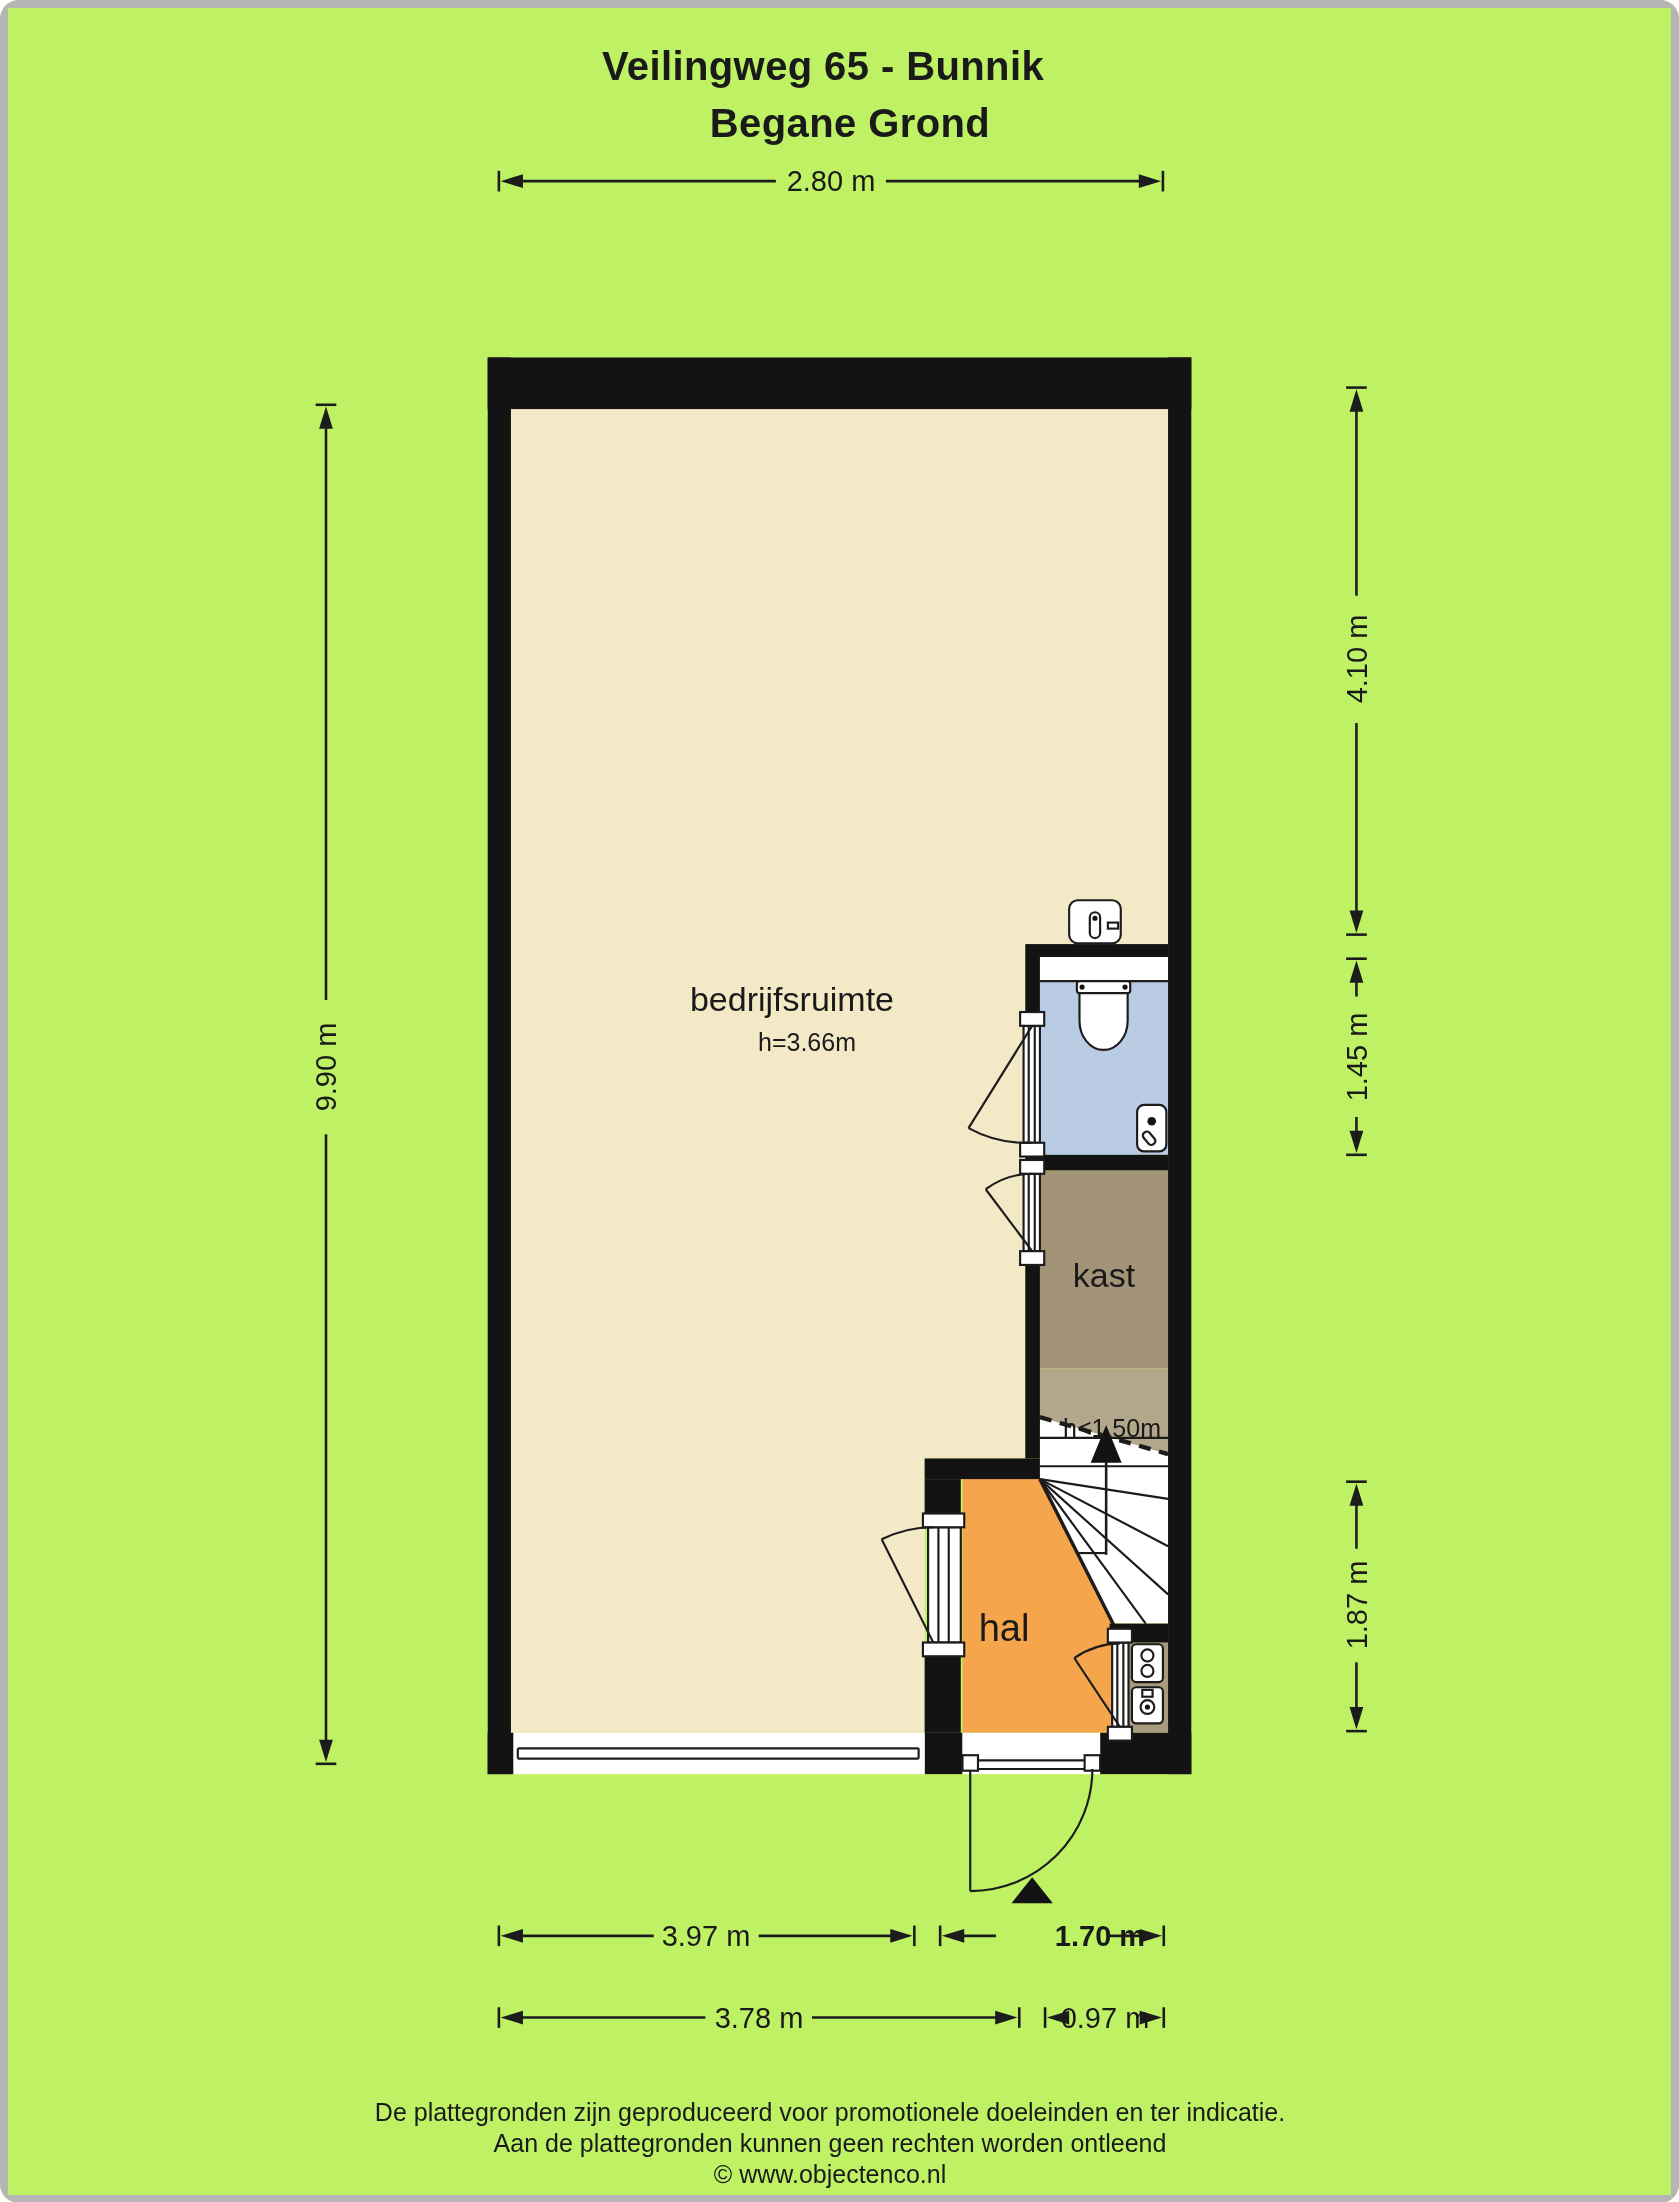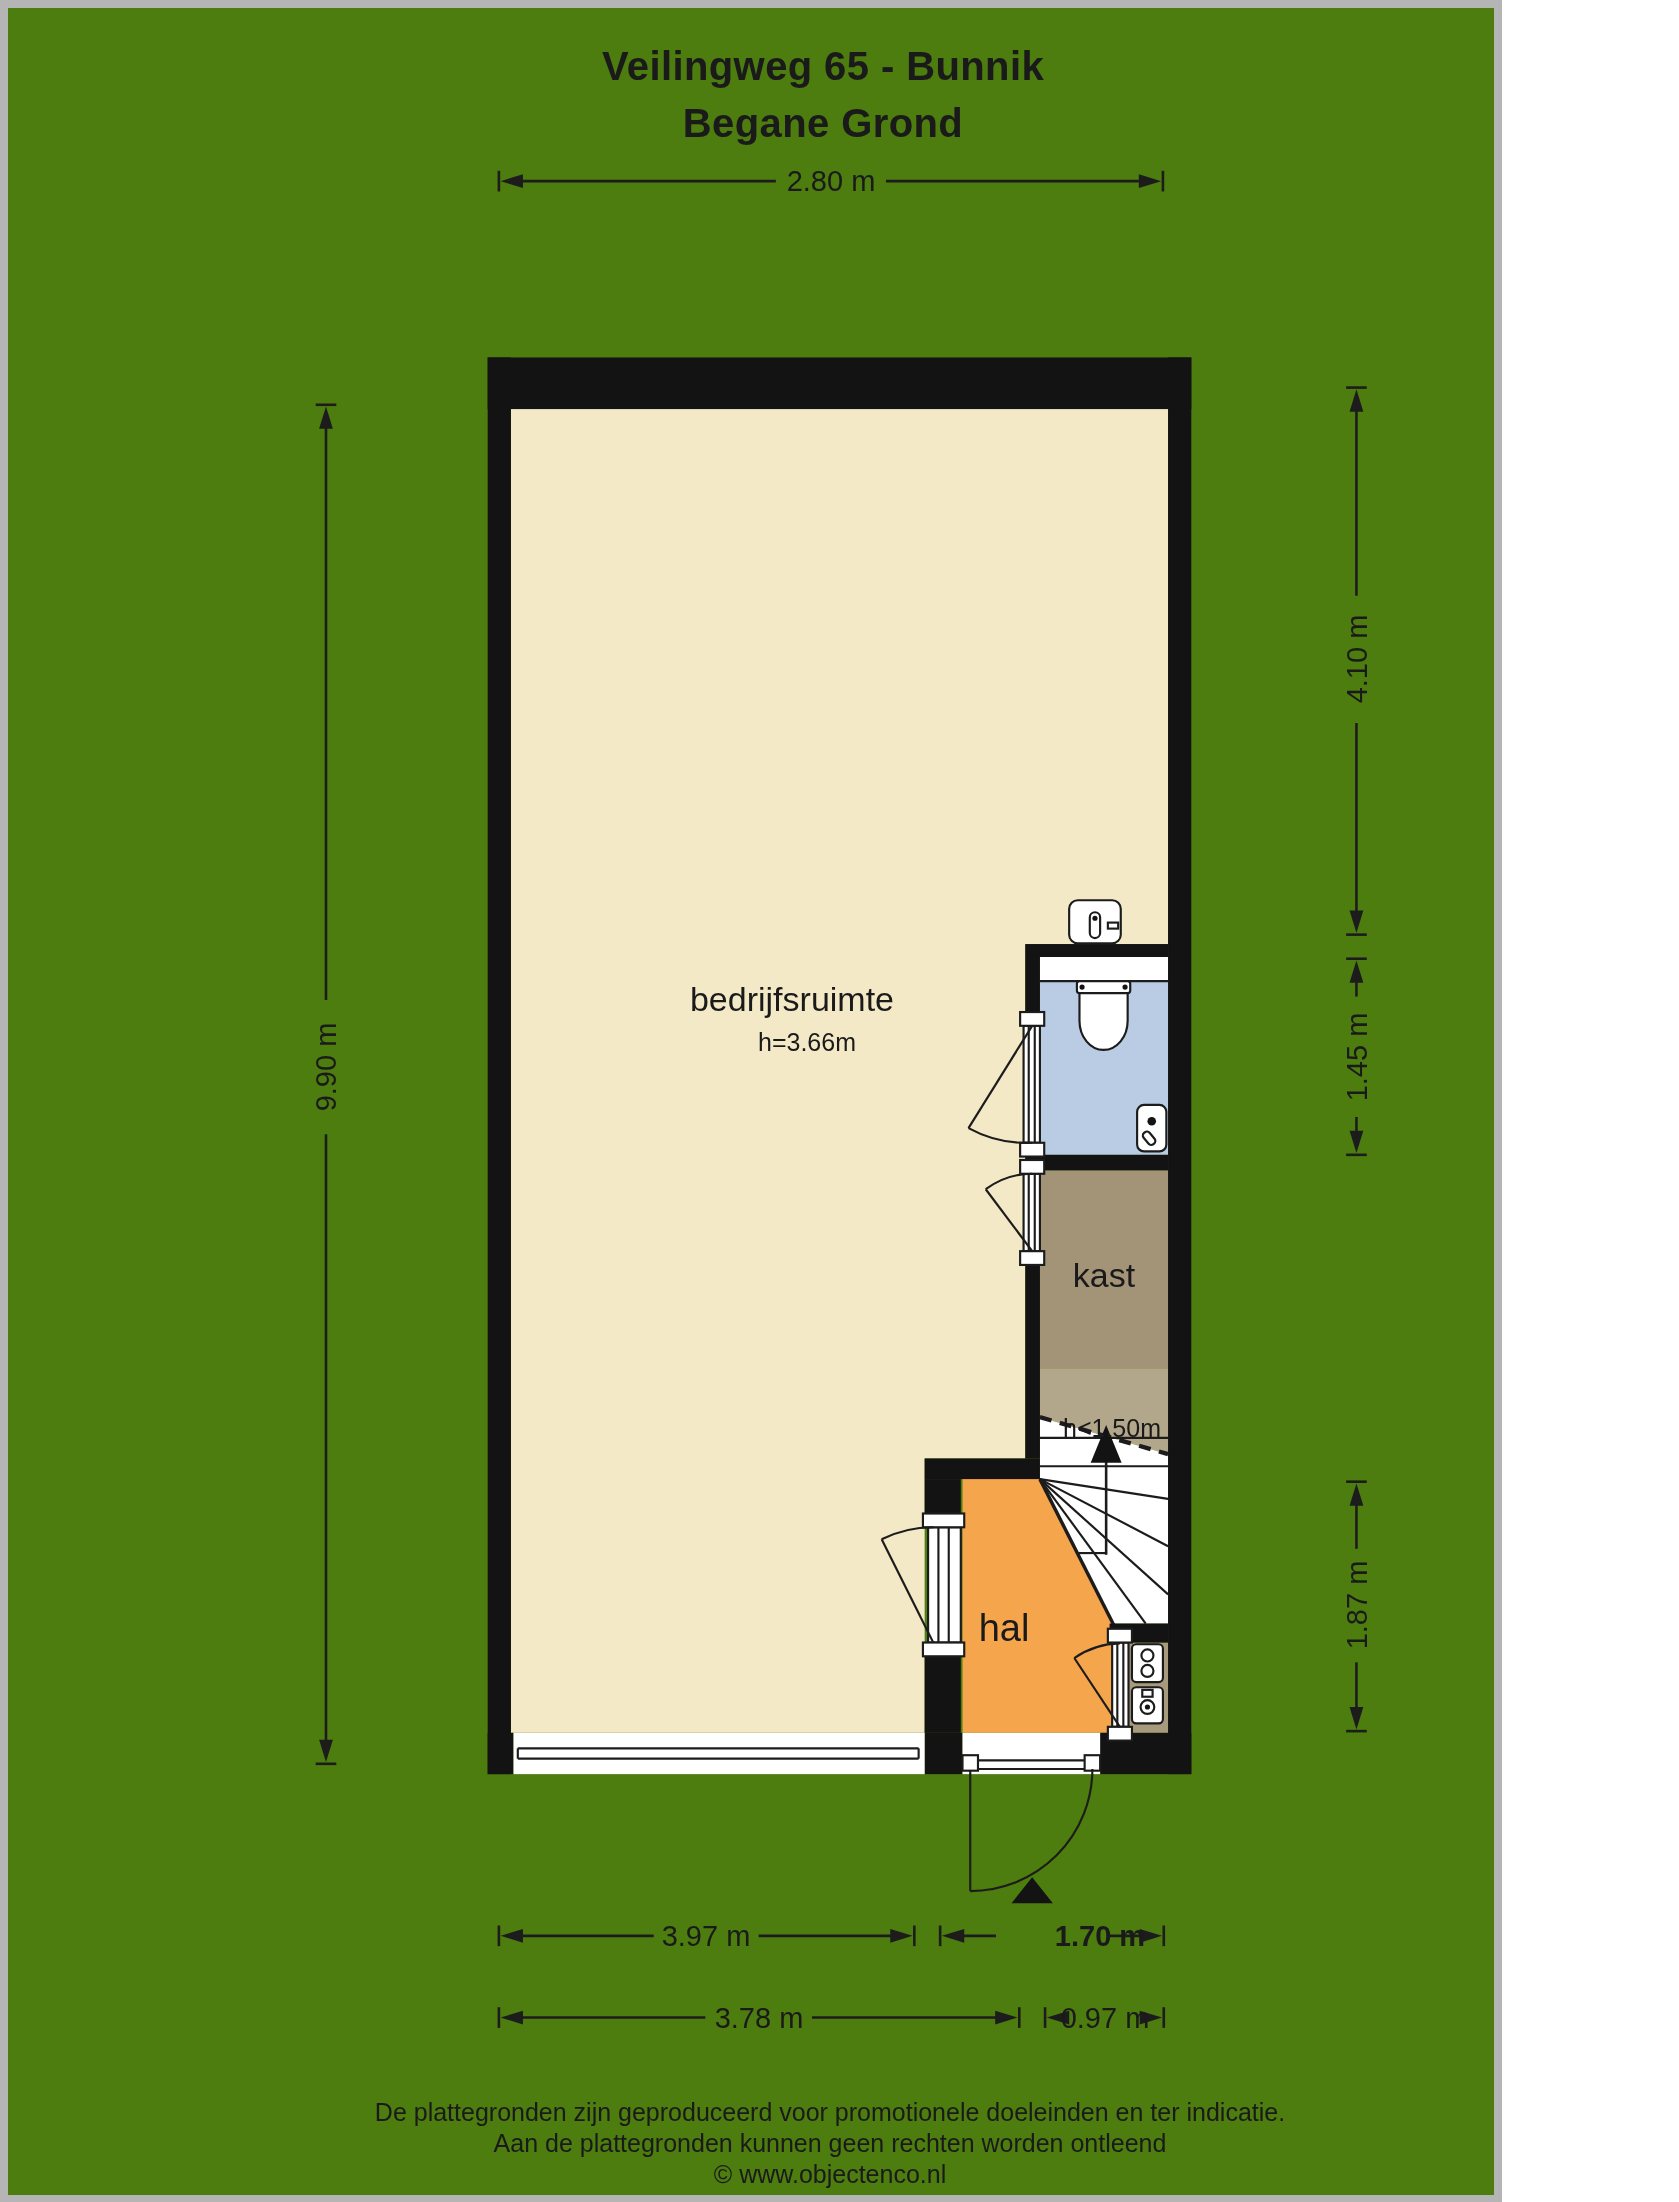--- a/index.html
+++ b/index.html
@@ -1,24 +1,24 @@
 <!DOCTYPE html>
 <html style="font-size:13.8px"><head>
 <meta charset="utf-8">
 <style>
   html,body{margin:0;padding:0;background:#ffffff;}
-  #page{position:relative;width:1502px;height:2203px;background:#4d7c0f;overflow:hidden;
-        font-family:"Liberation Sans","DejaVu Sans",sans-serif;color:#1a1a1a;}
+  #page{position:relative;width:1679px;height:2203px;background:#bef264;overflow:hidden;
+        font-family:"Liberation Sans","DejaVu Sans",sans-serif;color:#1a1a1a;border-radius:19px;}
   #frame{position:absolute;inset:0;border:8.6px solid #b5b5b5;pointer-events:none;}
   #plan-svg{position:absolute;left:0;top:0;width:1679px;height:2203px;}
   .lbl{position:absolute;transform:translate(-50%,-50%);white-space:nowrap;color:#1a1a1a;}
   .rot{transform:translate(-50%,-50%) rotate(-90deg);}
   .title-line{font-weight:bold;font-size:40px;letter-spacing:0.4px;}
   #title1{left:823px;top:66px;}
-  #title2{left:823px;top:123px;}
+  #title2{left:850px;top:123px;}
   .dim{font-size:29px;}
   #d-485{left:831px;top:181px;}
   #d-990{left:326px;top:1067px;}
   #d-410{left:1357px;top:659px;}
   #d-145{left:1357px;top:1057px;}
   #d-187{left:1357px;top:1605px;}
   #d-305{left:706px;top:1936px;}
   #d-170{left:1100px;top:1936px;font-weight:bold;}
   #d-378{left:759px;top:2018px;}
   #d-097{left:1105px;top:2018px;}

